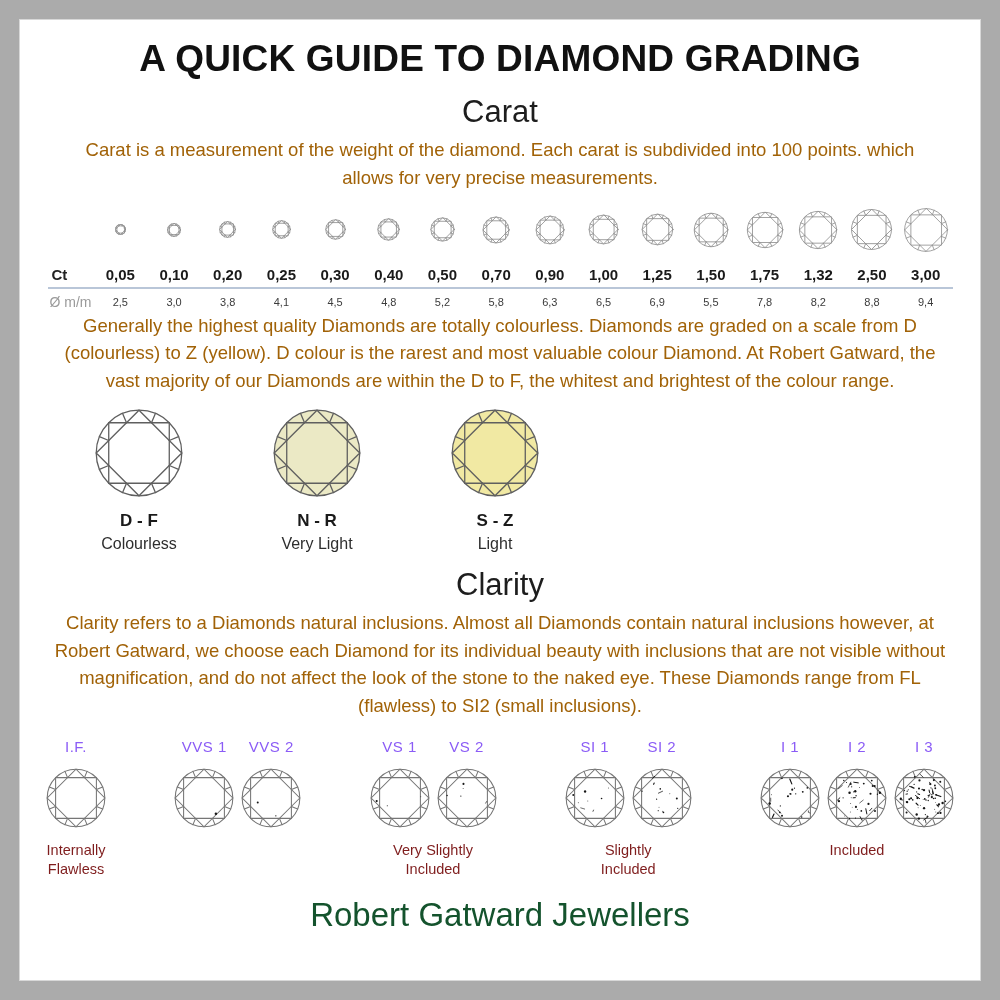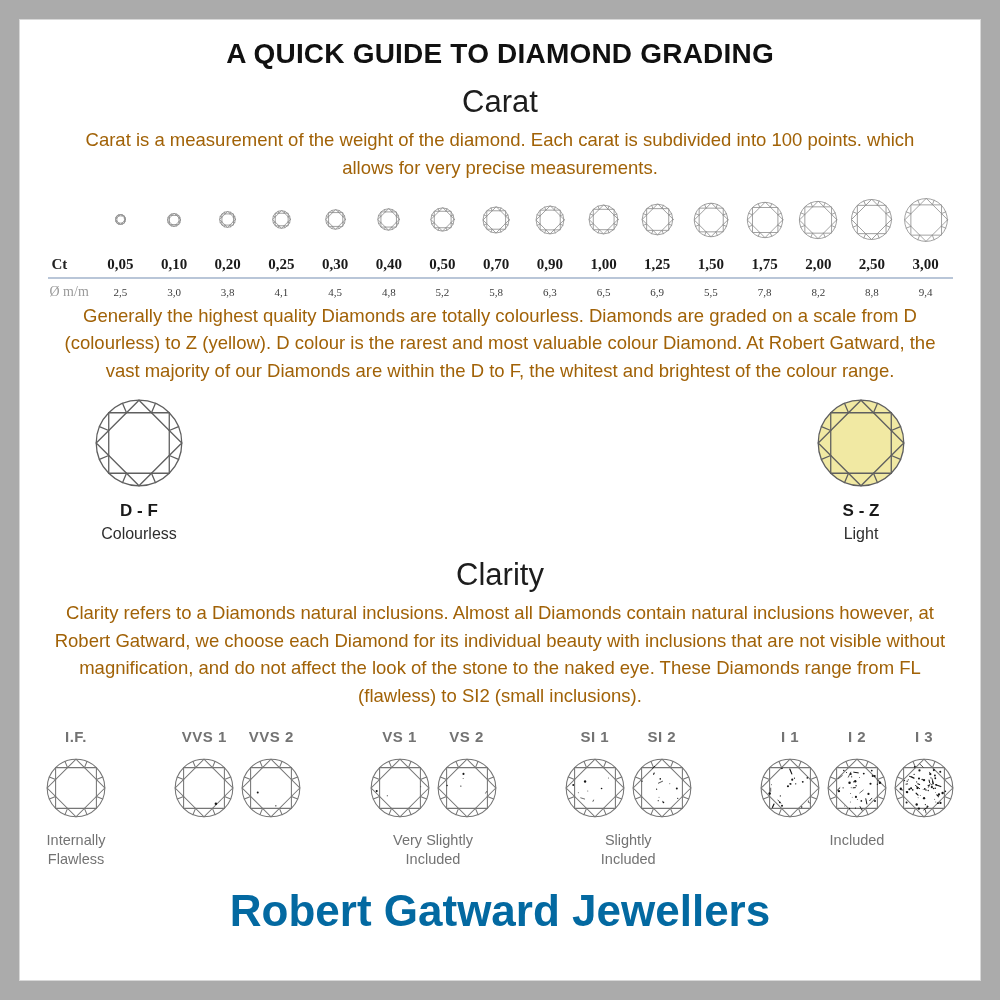--- a/index.html
+++ b/index.html
@@ -12,21 +12,21 @@
   .page{
     position:absolute;left:20px;top:20px;
     width:960px;height:960px;
     background:#ffffff;
     outline:1px solid #d8d8d8;
     text-align:center;
     overflow:hidden;
   }
   h1{
     margin:18px 0 0;
-    font-size:28px;
+    font-size:37px;
     font-weight:800;
     letter-spacing:.2px;
     color:#111;
   }
   h2{
     margin:14px 0 6px;
     font-size:31px;
     font-weight:400;
     color:#1d1d1d;
   }
@@ -37,21 +37,20 @@
     line-height:1.5;
     color:#a16207;
   }
   
   .carat-grid{
     width:905px;
     margin:10px auto 0;
     display:grid;
     grid-template-columns:46px repeat(16,1fr);
     align-items:center;
-    font-family:Liberation Serif, serif;
   }
   .carat-dcell{
     height:56px;
     display:flex;align-items:center;justify-content:center;
   }
   .carat-ct{
     font-weight:700;font-size:15px;color:#1a1a1a;
     padding-top:8px;white-space:nowrap;
   }
   .carat-mm{
@@ -61,43 +60,42 @@
   .row-label-ct{font-weight:700;font-size:15px;text-align:left;padding-left:4px;padding-top:8px;}
   .row-label-mm{font-size:14px;color:#9a9a9a;text-align:left;padding-left:2px;padding-top:5px;white-space:nowrap;}
   .carat-divider{
     grid-column:1/-1;
     border-top:2px solid #b9c6d8;
     margin-top:4px;
   }
   
   .colour-row{
     width:900px;margin:12px auto 0;
-    display:flex;justify-content:space-between;
+    display:flex;
   }
   .colour-col{width:178px;}
   .colour-grade{font-weight:700;font-size:17px;margin-top:8px;color:#1a1a1a;}
   .colour-name{font-size:16px;color:#2e2e2e;margin-top:4px;}
   
   .clarity-row{
     width:910px;margin:18px auto 0;
     display:flex;justify-content:space-between;
     align-items:flex-start;
   }
   .cl-labels{display:flex;gap:5px;justify-content:center;margin-bottom:12px;}
-  .cl-labels span{width:62px;font-weight:700;font-size:15px;letter-spacing:.5px;color:#737373;}
+  .cl-labels span{width:62px;font-weight:400;font-size:15px;letter-spacing:.5px;color:#8b5cf6;}
   .cl-diamonds{display:flex;gap:5px;justify-content:center;}
   .cl-sub{
-    margin-top:12px;font-size:14.5px;color:#737373;
+    margin-top:12px;font-size:14.5px;color:#7f1d1d;
     white-space:pre-line;line-height:1.35;text-align:center;
   }
   .footer{
     margin-top:16px;
-    font-size:44px;
-    color:#0369a1;
-    font-weight:bold;
+    font-size:33px;
+    color:#14532d;
   }
   section{margin:0;}
 </style>
 </head>
 <body>
 
 <div class="page">
 
   <h1>A QUICK GUIDE TO DIAMOND GRADING</h1>
 
@@ -353,21 +351,21 @@
         <div class="carat-ct">0,25</div>
         <div class="carat-ct">0,30</div>
         <div class="carat-ct">0,40</div>
         <div class="carat-ct">0,50</div>
         <div class="carat-ct">0,70</div>
         <div class="carat-ct">0,90</div>
         <div class="carat-ct">1,00</div>
         <div class="carat-ct">1,25</div>
         <div class="carat-ct">1,50</div>
         <div class="carat-ct">1,75</div>
-        <div class="carat-ct">2,00</div>
+        <div class="carat-ct">1,32</div>
         <div class="carat-ct">2,50</div>
         <div class="carat-ct">3,00</div>
         <div class="carat-divider"></div>
         <div class="row-label-mm">Ø m/m</div>
         <div class="carat-mm">2,5</div>
         <div class="carat-mm">3,0</div>
         <div class="carat-mm">3,8</div>
         <div class="carat-mm">4,1</div>
         <div class="carat-mm">4,5</div>
         <div class="carat-mm">4,8</div>
@@ -393,20 +391,33 @@
             <polygon points="82.9,82.9 17.1,82.9 17.1,17.1 82.9,17.1"></polygon>
             <line x1="82.9" y1="63.6" x2="93.0" y2="67.8"></line>
             <line x1="63.6" y1="82.9" x2="67.8" y2="93.0"></line>
             <line x1="36.4" y1="82.9" x2="32.2" y2="93.0"></line>
             <line x1="17.1" y1="63.6" x2="7.0" y2="67.8"></line>
             <line x1="17.1" y1="36.4" x2="7.0" y2="32.2"></line>
             <line x1="36.4" y1="17.1" x2="32.2" y2="7.0"></line>
             <line x1="63.6" y1="17.1" x2="67.8" y2="7.0"></line>
             <line x1="82.9" y1="36.4" x2="93.0" y2="32.2"></line>
           </svg><div class="colour-grade">D - F</div><div class="colour-name">Colourless</div></div>
+        <div class="colour-col"><svg width="92" height="92" viewBox="0 0 100 100" fill="none" stroke="#5f5f5f" stroke-width="1.4" stroke-linecap="round">
+            <circle cx="50" cy="50" r="46.5" fill="#ebe9c5"></circle>
+            <polygon points="96.5,50.0 50.0,96.5 3.5,50.0 50.0,3.5"></polygon>
+            <polygon points="82.9,82.9 17.1,82.9 17.1,17.1 82.9,17.1"></polygon>
+            <line x1="82.9" y1="63.6" x2="93.0" y2="67.8"></line>
+            <line x1="63.6" y1="82.9" x2="67.8" y2="93.0"></line>
+            <line x1="36.4" y1="82.9" x2="32.2" y2="93.0"></line>
+            <line x1="17.1" y1="63.6" x2="7.0" y2="67.8"></line>
+            <line x1="17.1" y1="36.4" x2="7.0" y2="32.2"></line>
+            <line x1="36.4" y1="17.1" x2="32.2" y2="7.0"></line>
+            <line x1="63.6" y1="17.1" x2="67.8" y2="7.0"></line>
+            <line x1="82.9" y1="36.4" x2="93.0" y2="32.2"></line>
+          </svg><div class="colour-grade">N - R</div><div class="colour-name">Very Light</div></div>
         <div class="colour-col"><svg width="92" height="92" viewBox="0 0 100 100" fill="none" stroke="#5f5f5f" stroke-width="1.4" stroke-linecap="round">
             <circle cx="50" cy="50" r="46.5" fill="#f1e9a3"></circle>
             <polygon points="96.5,50.0 50.0,96.5 3.5,50.0 50.0,3.5"></polygon>
             <polygon points="82.9,82.9 17.1,82.9 17.1,17.1 82.9,17.1"></polygon>
             <line x1="82.9" y1="63.6" x2="93.0" y2="67.8"></line>
             <line x1="63.6" y1="82.9" x2="67.8" y2="93.0"></line>
             <line x1="36.4" y1="82.9" x2="32.2" y2="93.0"></line>
             <line x1="17.1" y1="63.6" x2="7.0" y2="67.8"></line>
             <line x1="17.1" y1="36.4" x2="7.0" y2="32.2"></line>
             <line x1="36.4" y1="17.1" x2="32.2" y2="7.0"></line>

